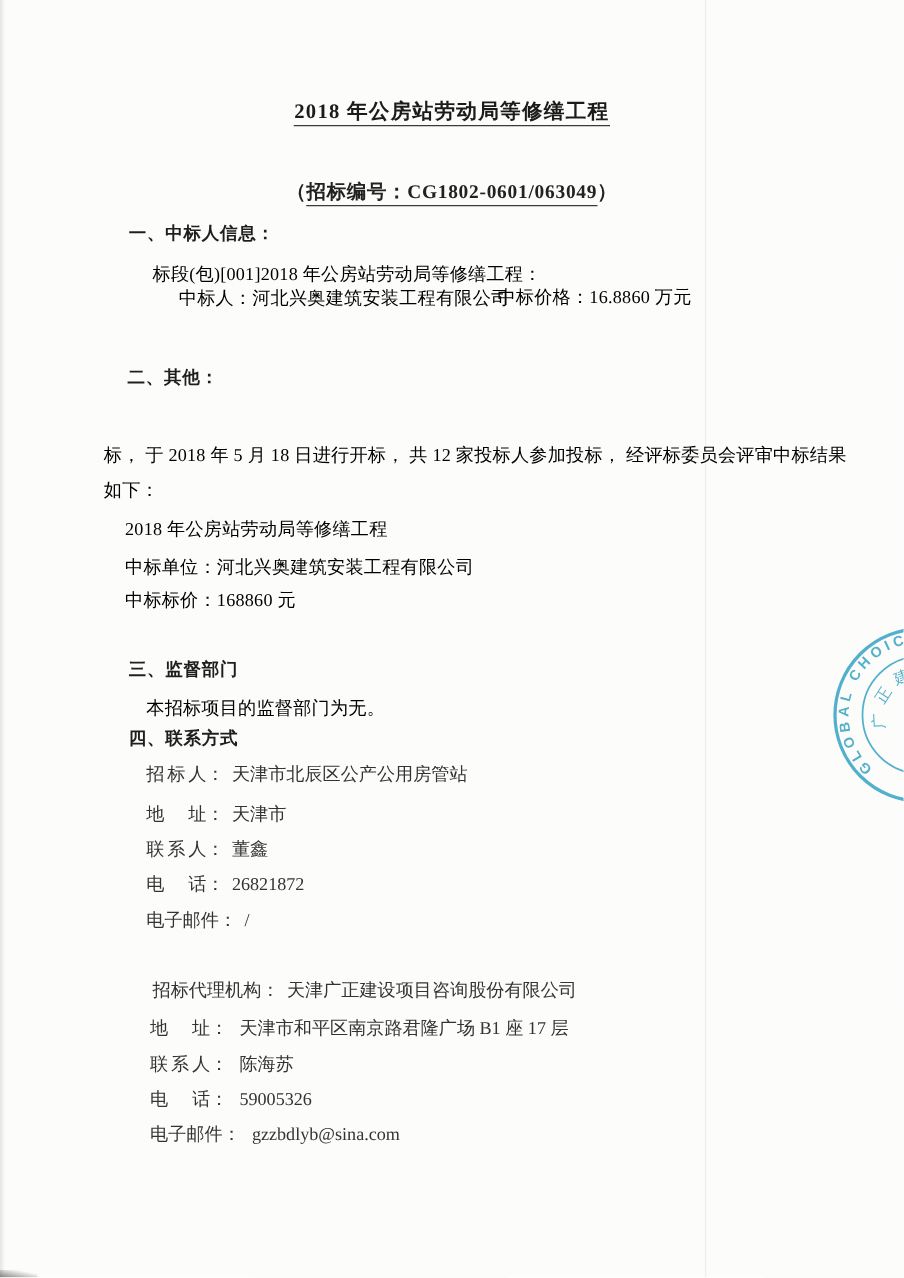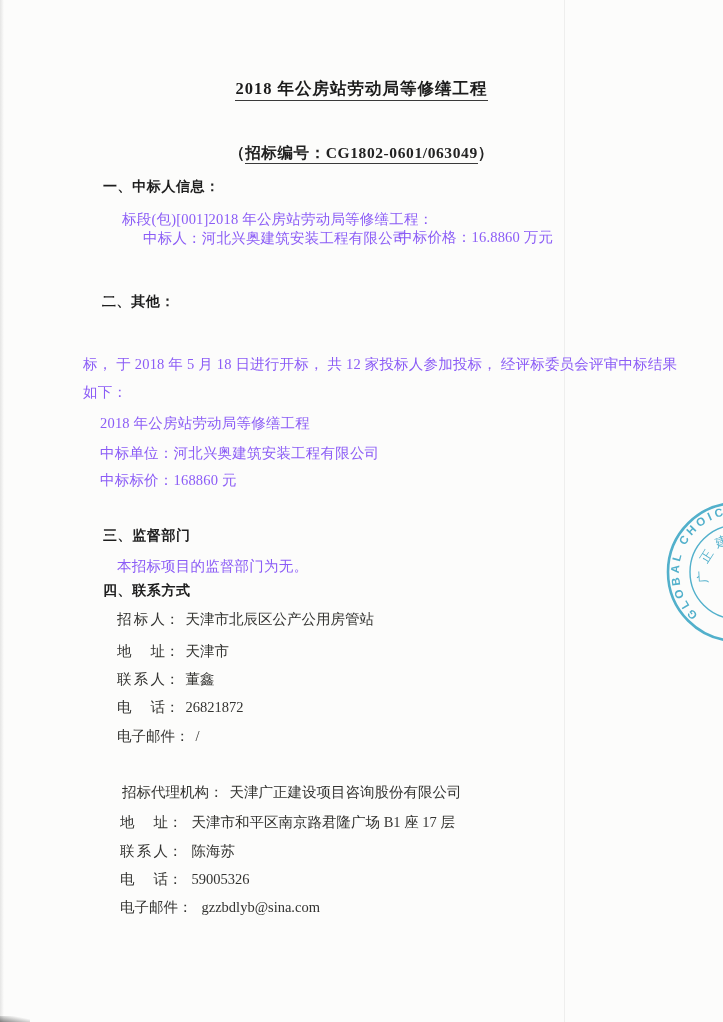--- a/index.html
+++ b/index.html
@@ -9,21 +9,21 @@
     background:#fcfcfb;
     overflow:hidden;
     font-family:"Liberation Serif","DejaVu Serif",serif;
     color:#2e2e2e;
   }
   .line{
     position:absolute;
     font-size:14.5px;
     letter-spacing:.2px;
     white-space:nowrap;
-    color:#8b5cf6;
+    color:#000000;
   }
   .h{
     font-weight:700;
     font-size:14px;
     letter-spacing:.6px;
     color:#1e1e1e;
   }
   .title{
     position:absolute;top:78px;left:0;width:100%;
     text-align:center;font-weight:700;font-size:16.5px;letter-spacing:1px;color:#1b1b1b;

